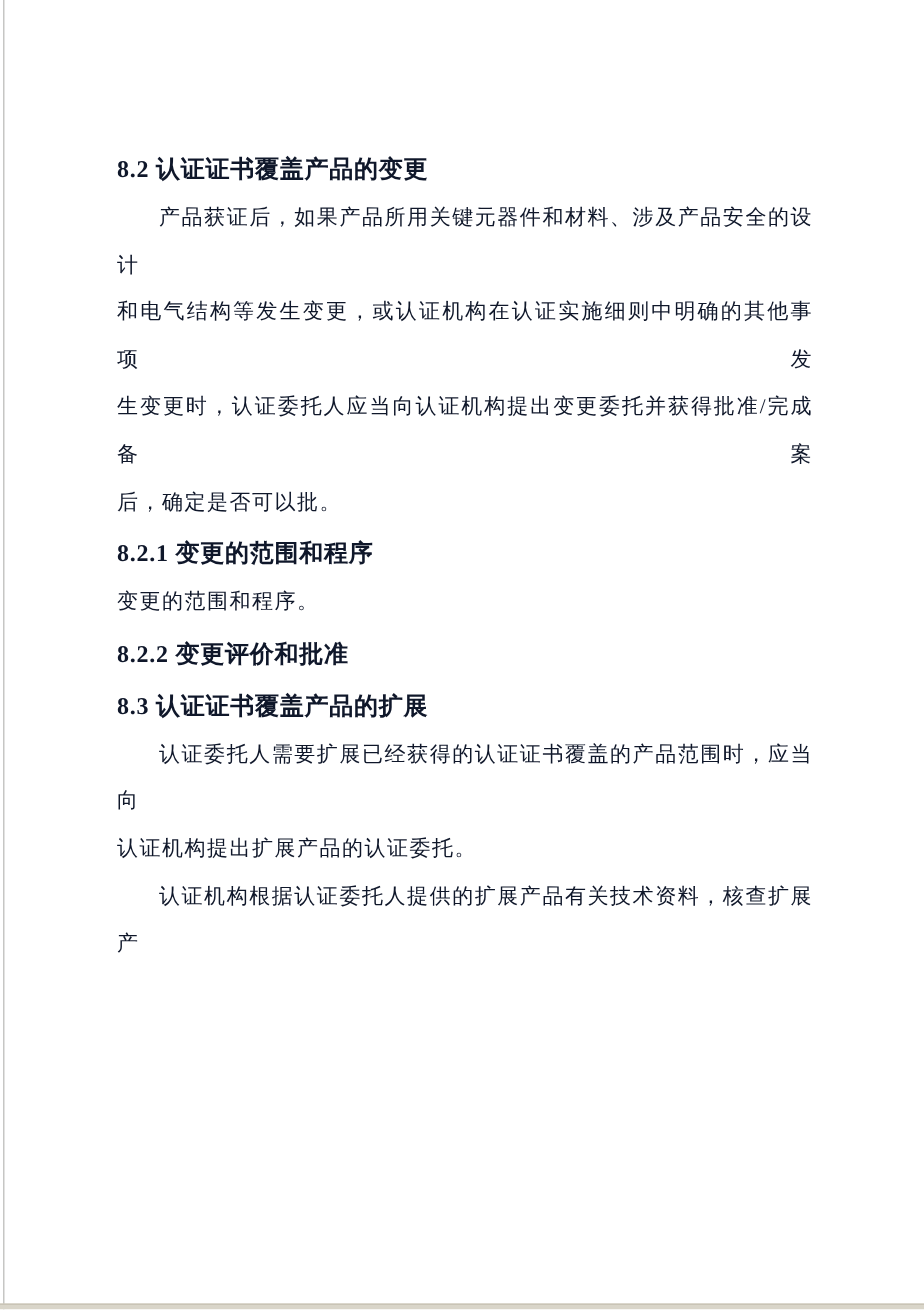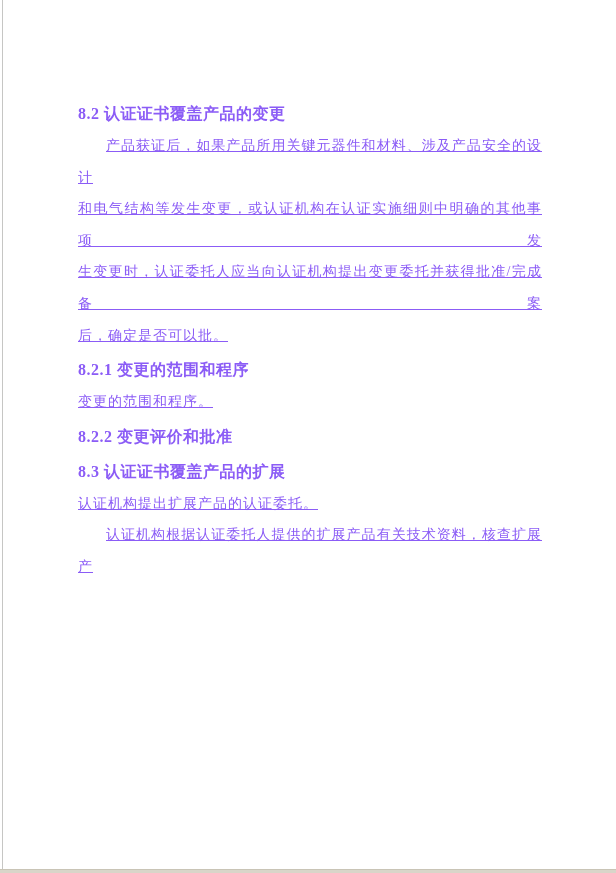--- a/index.html
+++ b/index.html
@@ -6,21 +6,21 @@
   html, body {
     width: 616px; height: 873px;
     background: #ffffff;
     overflow: hidden;
     font-family: "Liberation Serif", "DejaVu Serif", serif;
   }
   .page {
     position: relative;
     width: 616px; height: 873px;
     background: #ffffff;
-    color: #8b5cf6;
+    color: #0f172a;
   }
   .edge-left {
     position: absolute; left: 2px; top: 0;
     width: 1px; height: 873px;
     background: #c6c6c4;
   }
   .edge-bottom {
     position: absolute; left: 0; bottom: 0;
     width: 616px; height: 4px;
     background: #d9d5c9;
@@ -32,21 +32,21 @@
     width: 464px;
   }
   h2.sec-heading {
     font-size: 16px;
     font-weight: bold;
     line-height: 32px;
     margin: 3px 0 0 0;
     letter-spacing: 0.5px;
     white-space: nowrap;
   }
-  .para { margin: 0; text-decoration: underline; }
+  .para { margin: 0; }
   .line {
     display: block;
     font-size: 14px;
     line-height: 31.6px;
     letter-spacing: 1px;
     text-align: justify;
     text-align-last: justify;
   }
   .line.first { text-indent: 2em; }
   .line.last  { text-align-last: left; }
@@ -77,20 +77,21 @@
       </p>
     </section>
 
     <section>
       <h2 class="sec-heading">8.2.2 变更评价和批准</h2>
     </section>
 
     <section>
       <h2 class="sec-heading">8.3 认证证书覆盖产品的扩展</h2>
       <p class="para">
+        <span class="line first">认证委托人需要扩展已经获得的认证证书覆盖的产品范围时，应当向</span>
         <span class="line last">认证机构提出扩展产品的认证委托。</span>
       </p>
       <p class="para">
         <span class="line first">认证机构根据认证委托人提供的扩展产品有关技术资料，核查扩展产</span>
 
       </p>
 
     </section>
 
   </div>

